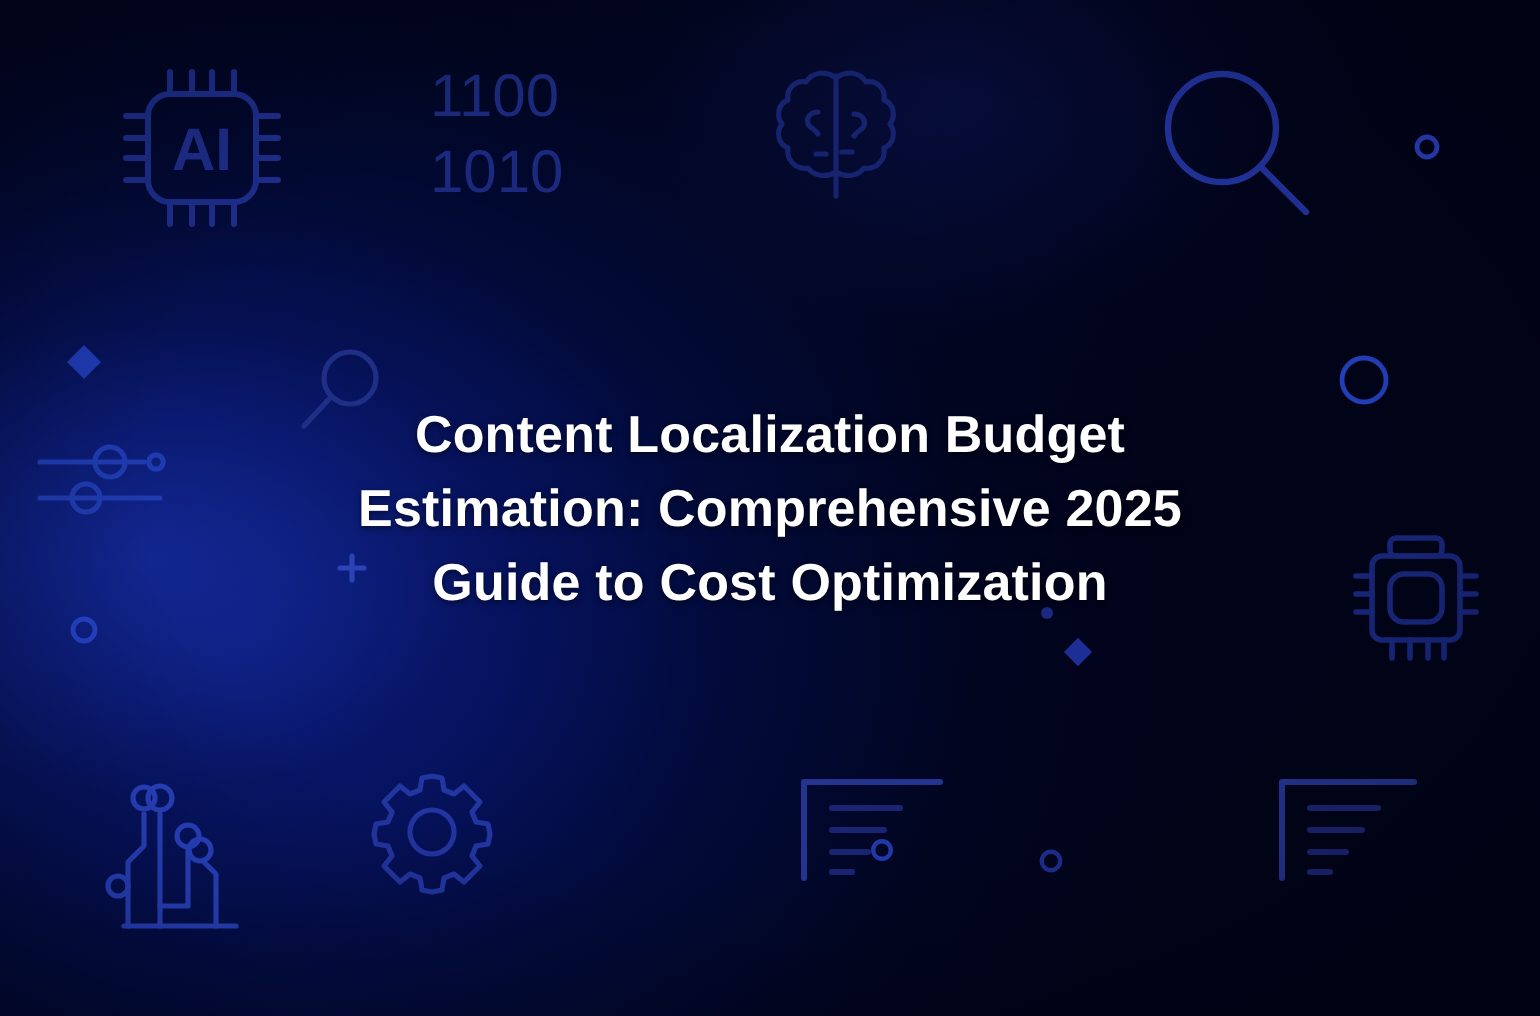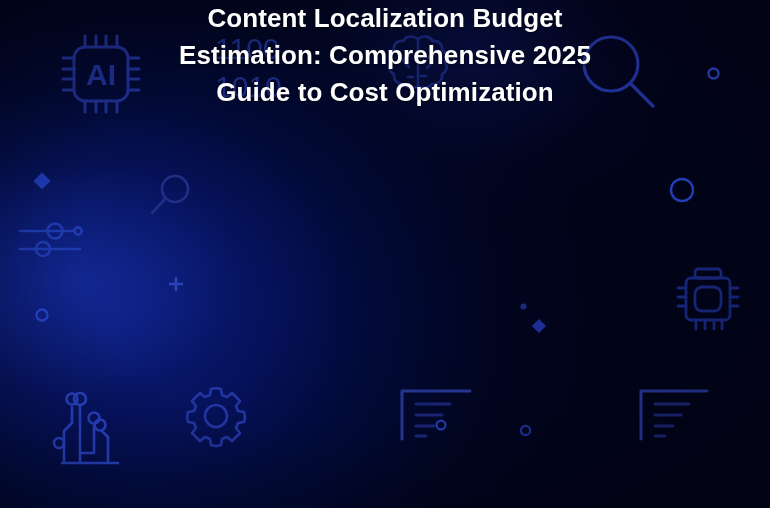--- a/index.html
+++ b/index.html
@@ -44,21 +44,21 @@
   }
   .deco svg { display: block; }
 
   .title-wrap {
     position: absolute;
     left: 0;
     top: 0;
     width: 770px;
     height: 508px;
     display: flex;
-    align-items: flex-start;
+    align-items: center;
     justify-content: center;
   }
   .title {
     width: 470px;
     text-align: center;
     color: #ffffff;
     font-size: 26px;
     font-weight: bold;
     line-height: 37px;
     letter-spacing: 0.1px;

